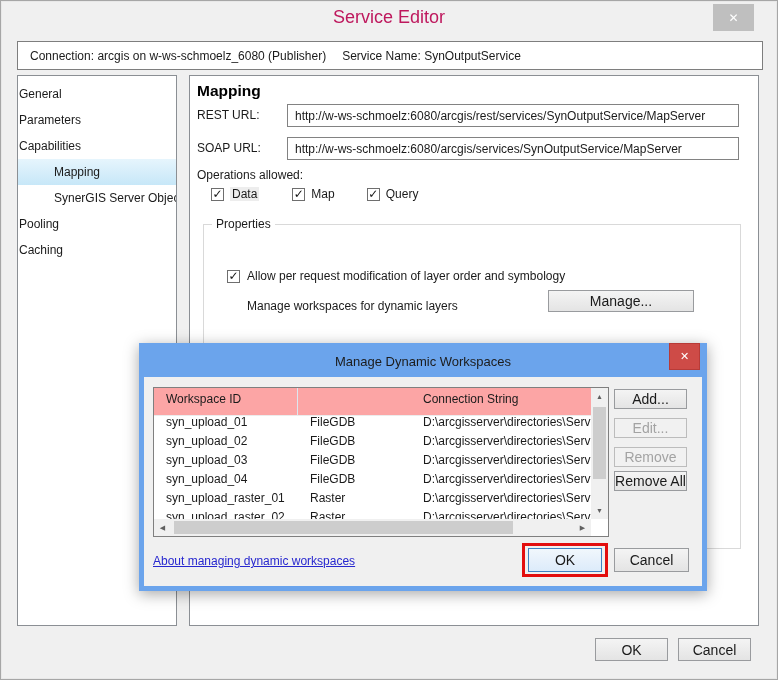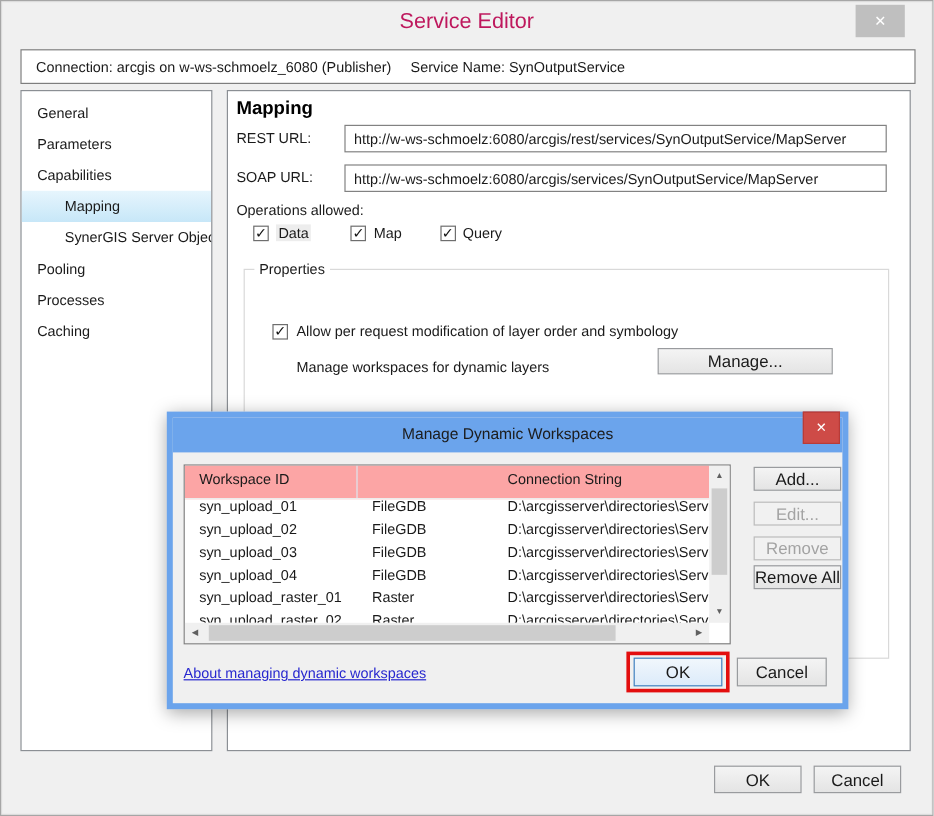--- a/index.html
+++ b/index.html
@@ -17,21 +17,21 @@
                justify-content:center; cursor:default; }
 
   
   .conn-bar { position:absolute; left:16px; top:40px; width:746px; height:29px; background:#ffffff;
               border:1px solid #7e7e7e; display:flex; align-items:center; padding-left:12px; gap:16px;
               white-space:nowrap; overflow:hidden; }
 
   
   .sidebar { position:absolute; left:16px; top:74px; width:160px; height:551px; background:#ffffff;
              border:1px solid #8b8f94; padding-top:5px; overflow:hidden; }
-  .nav-item { height:26px; line-height:26px; padding-left:13px; white-space:nowrap; cursor:default; }
+  .nav-item { height:26px; line-height:26px; padding-left:1px; white-space:nowrap; cursor:default; }
   .nav-item.indent { padding-left:36px; }
   .nav-item.selected { background:linear-gradient(180deg,#e6f5fd 0%,#c7e7f8 100%); }
 
   
   .main-panel { position:absolute; left:188px; top:74px; width:570px; height:551px; background:#ffffff;
                 border:1px solid #8b8f94; }
   .page-heading { position:absolute; left:7px; top:6px; font-size:15.5px; font-weight:700; color:#000; }
   .field-label { position:absolute; left:7px; height:23px; line-height:23px; }
   .lbl-rest { top:28px; } .lbl-soap { top:61px; }
   .text-input { position:absolute; left:97px; width:452px; height:23px; border:1px solid #828282;
@@ -84,21 +84,21 @@
   .vscroll { position:absolute; top:0; right:0; width:17px; bottom:17px; background:#f0f0f0;
              display:flex; flex-direction:column; align-items:center; }
   .hscroll { position:absolute; left:0; right:17px; bottom:0; height:17px; background:#f0f0f0;
              display:flex; align-items:center; }
   .scr-arrow { color:#606060; font-size:7px; line-height:17px; width:17px; height:17px;
                display:flex; align-items:center; justify-content:center; }
   .vthumb { width:13px; height:72px; background:#cdcdcd; margin:2px 0; }
   .hthumb { height:13px; flex:1; background:#cdcdcd; margin:0 3px; }
   .hspacer { width:58px; }
 
-  .side-btn { position:absolute; left:484px; width:73px; height:20px; }
+  .side-btn { position:absolute; left:470px; width:73px; height:20px; }
   .sb0 { top:41px; } .sb1 { top:70px; } .sb2 { top:99px; } .sb3 { top:123px; }
 
   .dlg-link { position:absolute; left:9px; top:206px; color:#2727cf; text-decoration:underline;
               cursor:pointer; }
   .annotation-box { position:absolute; left:378px; top:195px; width:86px; height:34px;
                     border:3px solid #e30e0e; display:flex; align-items:center; justify-content:center; }
   .dlg-ok { width:74px; height:24px; }
   .dlg-cancel { position:absolute; left:470px; top:200px; width:75px; height:24px; }
 
   
@@ -122,21 +122,20 @@
     <span>Service Name: SynOutputService</span>
   </div>
 
   <div class="sidebar">
     <div class="nav-item">General</div>
     <div class="nav-item">Parameters</div>
     <div class="nav-item">Capabilities</div>
     <div class="nav-item indent selected">Mapping</div>
     <div class="nav-item indent">SynerGIS Server Object E</div>
     <div class="nav-item">Pooling</div>
-    <div class="nav-item">Processes</div>
     <div class="nav-item">Caching</div>
   </div>
 
   <div class="main-panel">
     <div class="page-heading">Mapping</div>
 
     <div class="field-label lbl-rest">REST URL:</div>
     <input class="text-input inp-rest" type="text" readonly="" value="http://w-ws-schmoelz:6080/arcgis/rest/services/SynOutputService/MapServer" style="">
 
     <div class="field-label lbl-soap">SOAP URL:</div>

